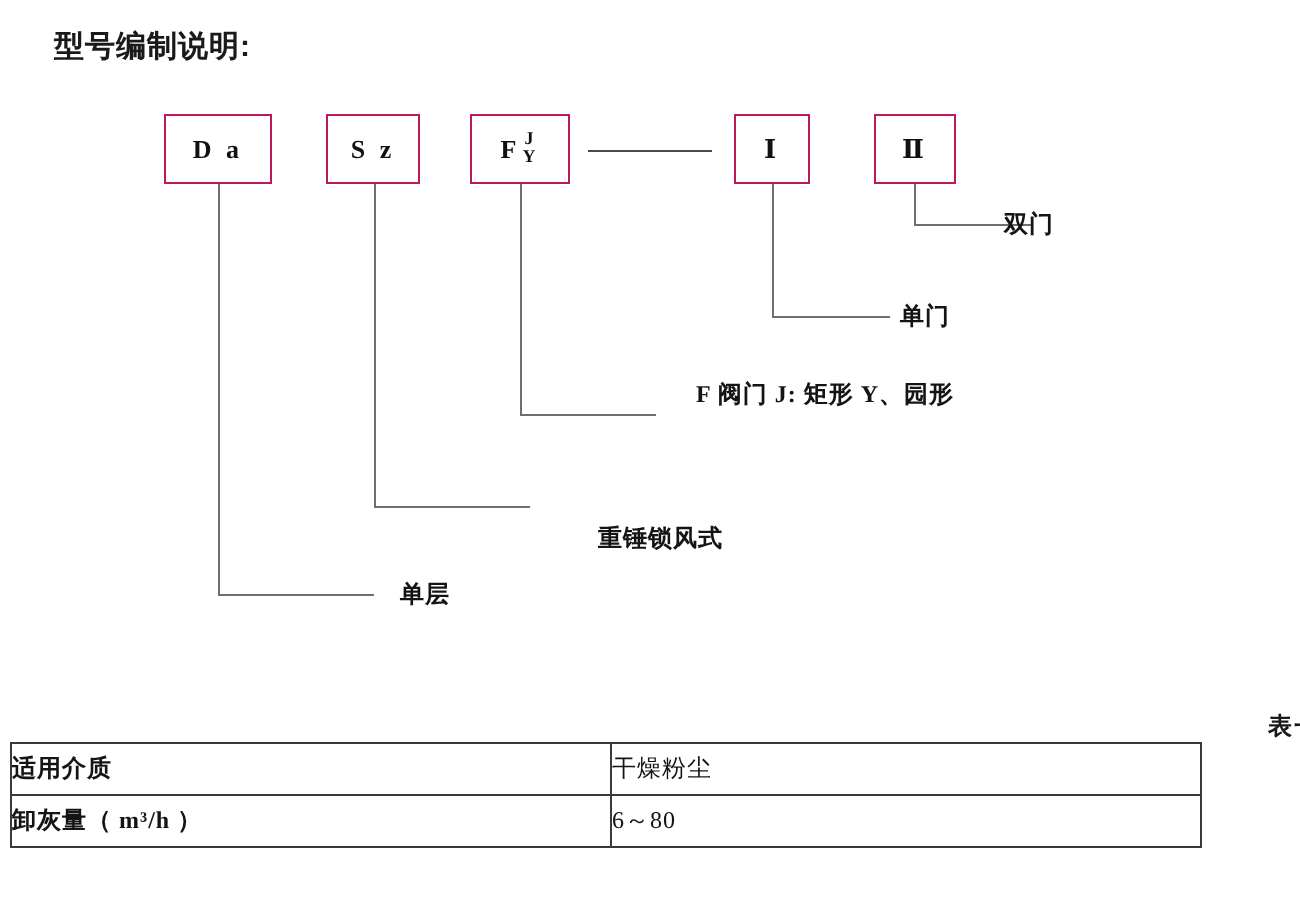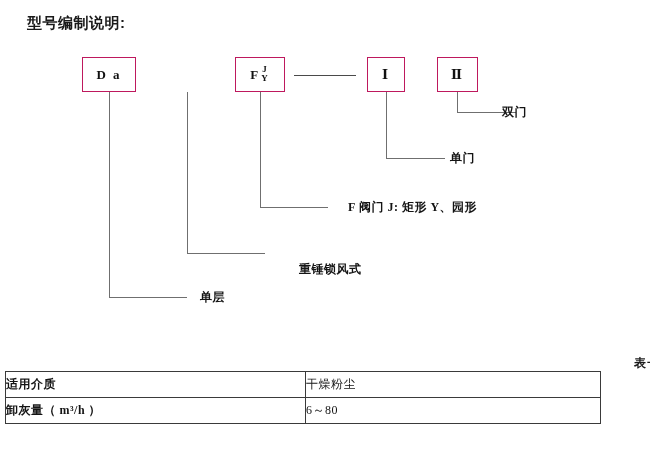--- a/index.html
+++ b/index.html
@@ -114,20 +114,23 @@
 <div class="page">
 
   <div class="section-title" id="title-model">型号编制说明:</div>
 
   <div class="diagram">
 
     <div class="code-box" id="box-da" style="left:82px;top:57px;width:54px;height:35px;">
       <span class="inner">D a</span>
     </div>
 
+    <div class="code-box" id="box-sz" style="left:163px;top:57px;width:47px;height:35px;">
+      <span class="inner">S z</span>
+    </div>
 
     <div class="code-box" id="box-fjy" style="left:235px;top:57px;width:50px;height:35px;">
       <span class="inner">F</span>
       <span class="fstack">
         <span>J</span>
         <span>Y</span>
       </span>
     </div>
 
     <div class="code-box" id="box-i" style="left:367px;top:57px;width:38px;height:35px;">
@@ -143,21 +146,21 @@
     <div class="vline" style="left:457px;top:92px;height:20px;"></div>
     <div class="hline" style="left:457px;top:112px;width:59px;"></div>
     <div class="leaf-label" style="left:502px;top:104px;">双门</div>
 
     <div class="vline" style="left:386px;top:92px;height:66px;"></div>
     <div class="hline" style="left:386px;top:158px;width:59px;"></div>
     <div class="leaf-label" style="left:450px;top:150px;">单门</div>
 
     <div class="vline" style="left:260px;top:92px;height:115px;"></div>
     <div class="hline" style="left:260px;top:207px;width:68px;"></div>
-    <div class="leaf-label" style="left:348px;top:199px;">F 阀门 J: 矩形  Y、园形</div>
+    <div class="leaf-label" style="left:348px;top:189px;">F 阀门 J: 矩形  Y、园形</div>
 
     <div class="vline" style="left:187px;top:92px;height:161px;"></div>
     <div class="hline" style="left:187px;top:253px;width:78px;"></div>
     <div class="leaf-label" style="left:278px;top:261px;margin-left:21px;">重锤锁风式</div>
 
     <div class="vline" style="left:109px;top:92px;height:205px;"></div>
     <div class="hline" style="left:109px;top:297px;width:78px;"></div>
     <div class="leaf-label" style="left:200px;top:289px;">单层</div>
 
   </div>

